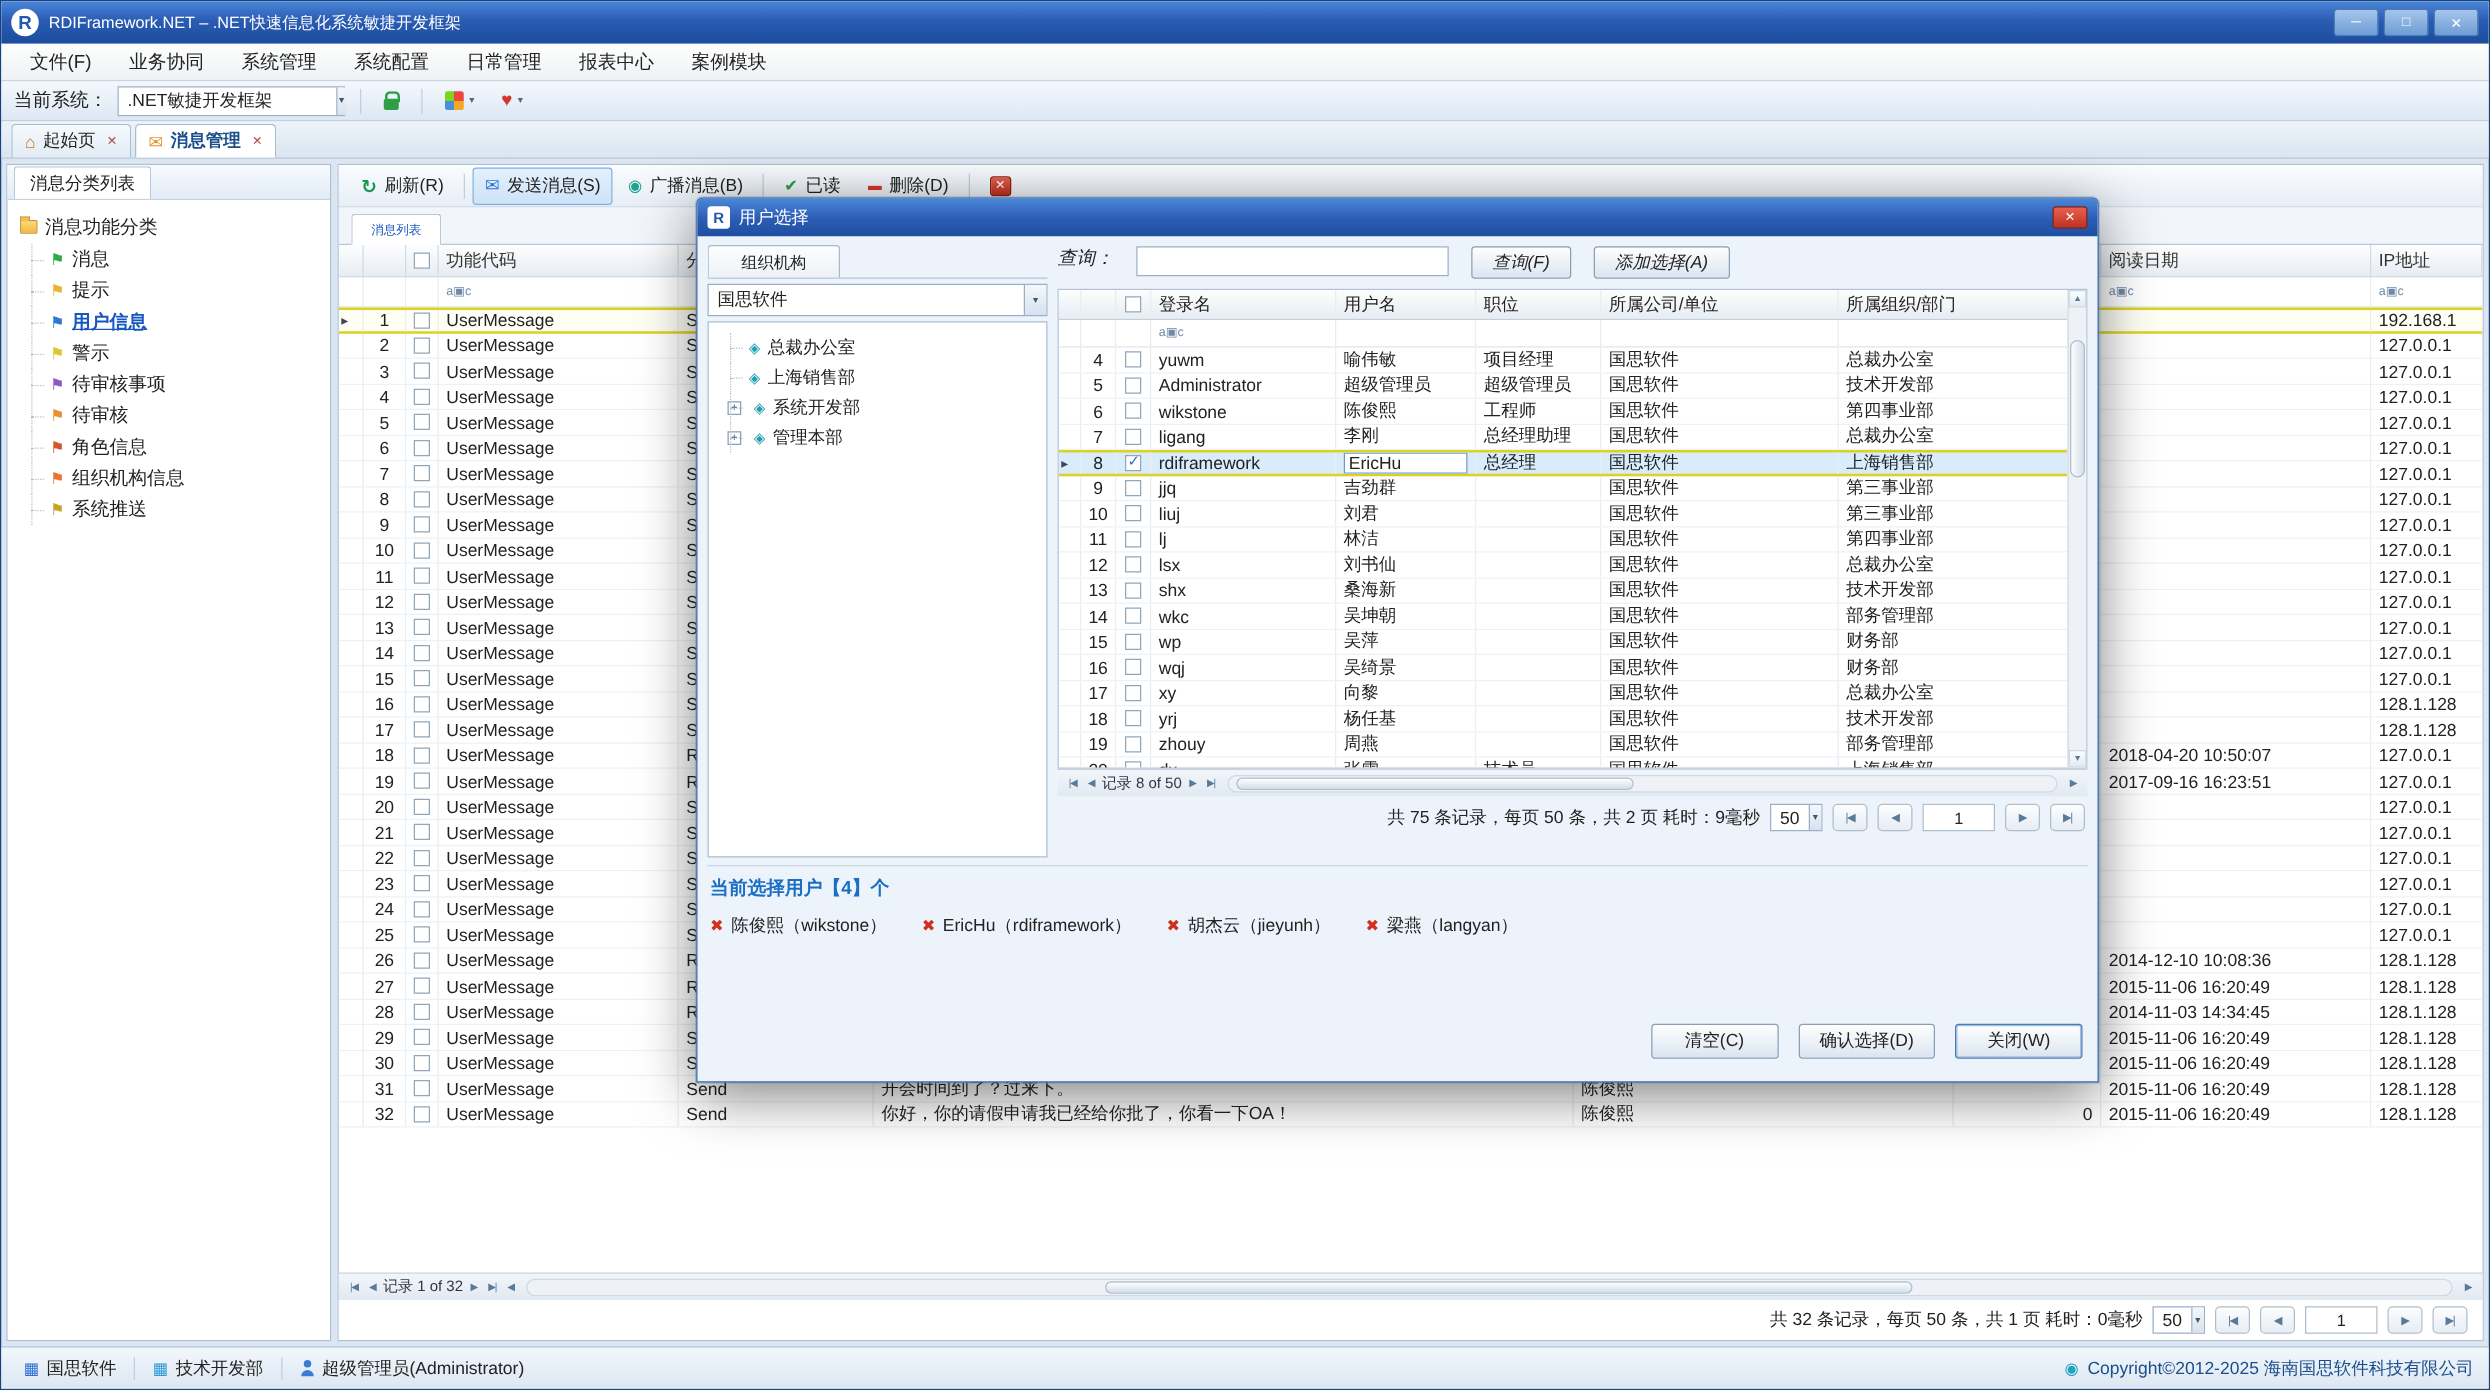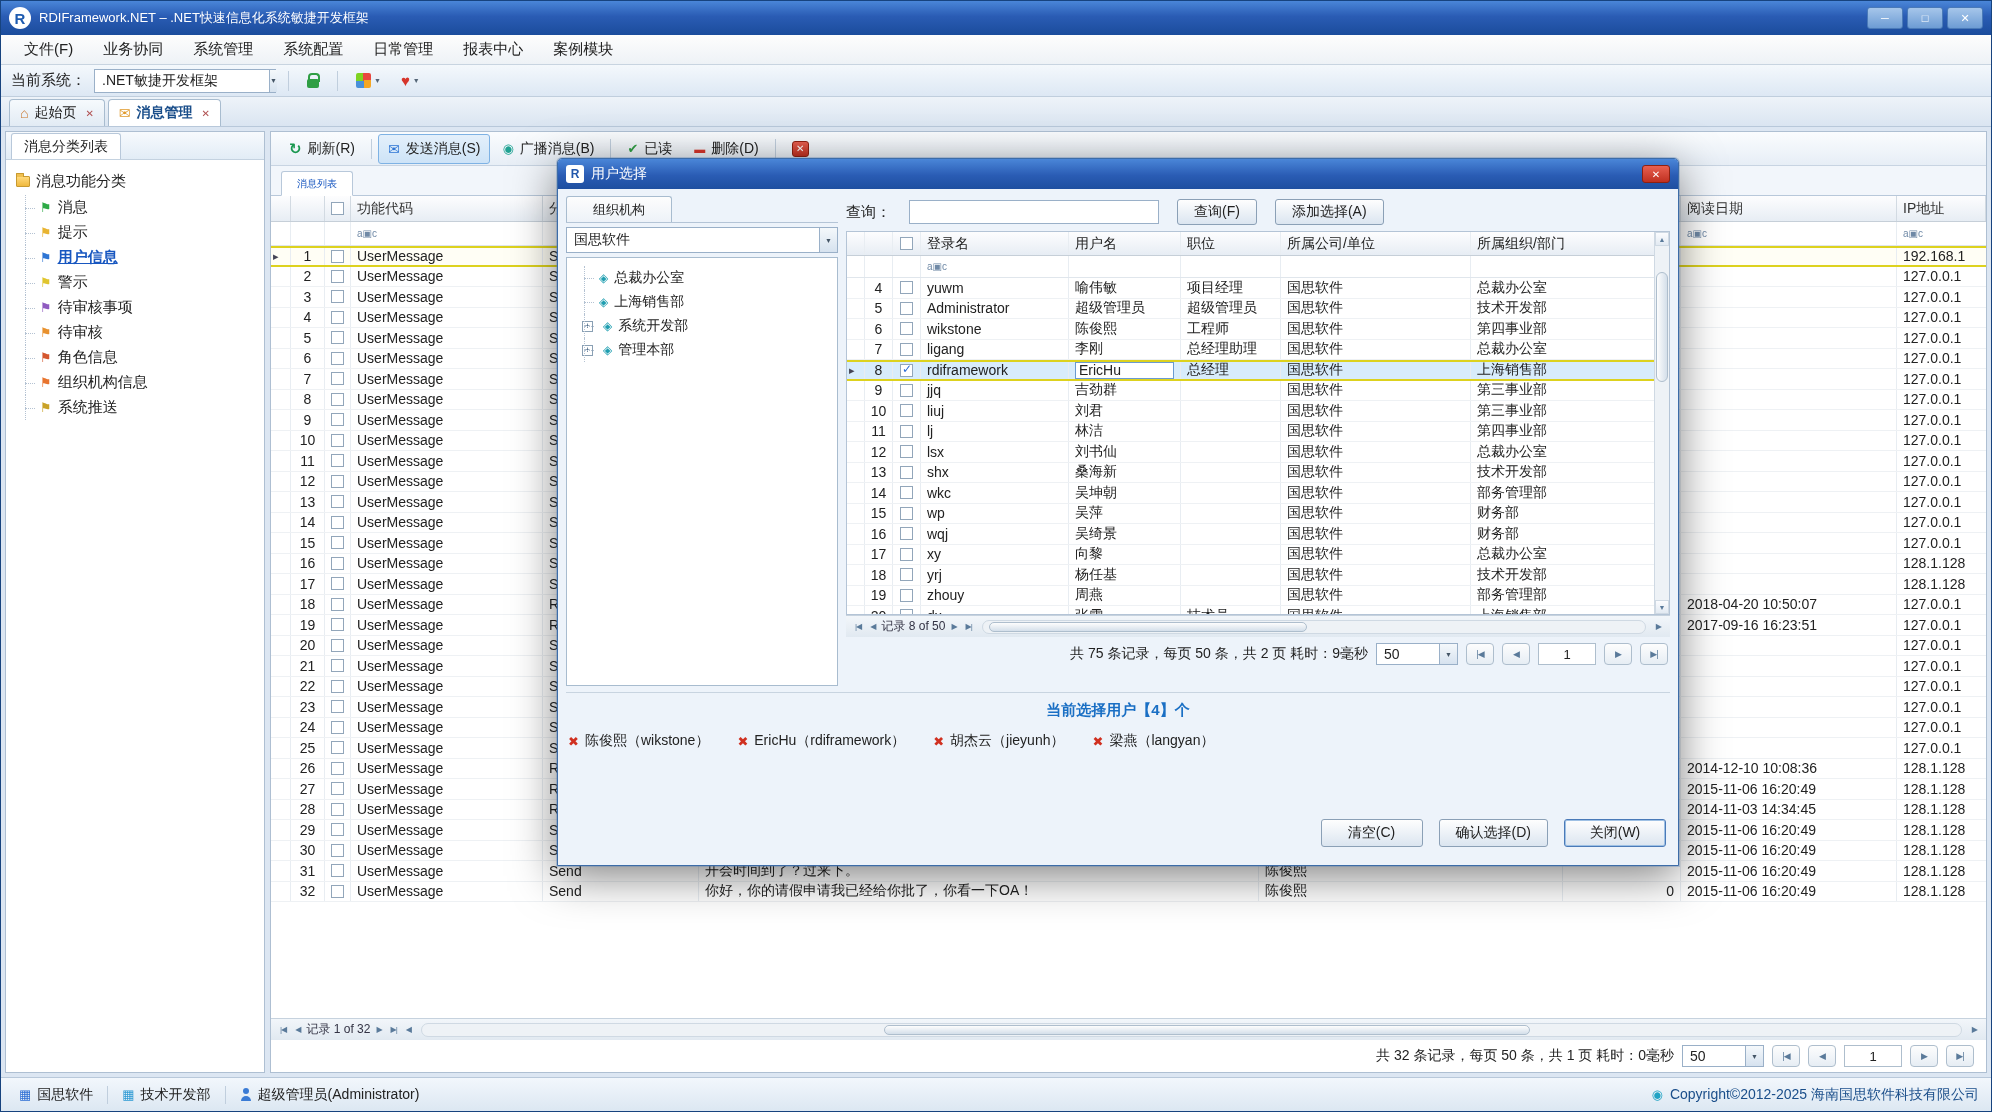--- a/index.html
+++ b/index.html
@@ -98,21 +98,21 @@
   .hthumb { position:absolute; top:1px; height:10px; background:linear-gradient(#fdfdfd,#d4dfea); border:1px solid #aebecd; border-radius:6px; }
   .vscroll { width:15px; flex:0 0 15px; background:#eef2f6; border-left:1px solid #cfd9e3; display:flex; flex-direction:column; }
   .vs-btn { height:14px; display:flex; align-items:center; justify-content:center; font-size:7px; color:#5a7a9a; background:linear-gradient(#fbfcfe,#e2eaf2); border:1px solid #cfd9e3; }
   .vs-track { flex:1; position:relative; }
   .vs-thumb { position:absolute; left:1px; right:1px; top:26px; height:110px; background:linear-gradient(90deg,#fdfdfd,#d4dfea); border:1px solid #aebecd; border-radius:6px; }
 
   
   .pagination { height:32px; flex:0 0 32px; display:flex; align-items:center; justify-content:flex-end; gap:8px; padding:0 12px; font-size:14px; background:#fff; }
   .pgbtn { width:28px; height:22px; border:1px solid #aebecd; border-radius:4px; background:linear-gradient(#fdfdfd,#e6edf4); display:flex; align-items:center; justify-content:center; font-size:9px; color:#5a7a9a; letter-spacing:-1px; }
   .pg-input { width:58px; height:22px; border:1px solid #aebecd; background:#fff; display:flex; align-items:center; justify-content:center; font-size:13px; }
-  .pg-combo { width:82px; height:22px; }
+  .pg-combo { width:42px; height:22px; }
 
   
   .statusbar { height:34px; flex:0 0 34px; background:linear-gradient(#f2f7fc,#dce7f2); border-top:1px solid #b8c8da; display:flex; align-items:center; padding:0 12px; gap:8px; font-size:14px; }
   .sb-item { display:flex; align-items:center; gap:6px; padding:0 6px; }
   .sb-sep { width:1px; height:18px; background:#c0cedd; }
   .sb-right { margin-left:auto; display:flex; align-items:center; gap:7px; color:#1a4e8a; }
   .grid-ic { font-size:13px; }
   .person-icon { width:12px; height:13px; position:relative; flex:0 0 12px; }
   .person-icon::before { content:""; position:absolute; top:0; left:3px; width:6px; height:6px; border-radius:50%; background:#3a7bd5; }
   .person-icon::after { content:""; position:absolute; bottom:0; left:1px; width:10px; height:5px; border-radius:5px 5px 0 0; background:#3a7bd5; }
@@ -128,41 +128,41 @@
 
   .org-col { width:272px; flex:0 0 272px; display:flex; flex-direction:column; }
   .org-tabrow { height:26px; flex:0 0 26px; display:flex; align-items:flex-end; border-bottom:1px solid #b4c4d6; }
   .org-tab { border:1px solid #a8bccf; border-bottom:none; background:linear-gradient(#fdfdfd,#edf2f8); padding:4px 26px 3px; font-size:13px; border-radius:3px 3px 0 0; }
   .org-select { height:26px; margin:4px 0 4px; }
   .org-tree { flex:1; background:#fff; border:1px solid #a8bccf; padding:8px 6px; font-size:14px; overflow:hidden; }
   .org-icon { color:#1f9eb0; font-size:12px; }
   .expander { width:11px; height:11px; flex:0 0 11px; border:1px solid #8aa0b4; background:#fff; font-size:9px; line-height:9px; text-align:center; color:#357; margin-left:-17px; margin-right:4px; }
 
   .users-col { flex:1; min-width:0; display:flex; flex-direction:column; }
-  .query-row { height:30px; flex:0 0 30px; display:flex; align-items:center; gap:18px; margin-bottom:4px; }
+  .query-row { height:30px; flex:0 0 30px; display:flex; gap:18px; margin-bottom:4px;font-style:italic; }
   .query-input { width:250px; height:24px; background:#fff; border:1px solid #9ab0c8; font:inherit; padding:0 5px; }
   .btn { height:26px; padding:0 16px; border:1px solid #8ba0b6; border-radius:3px; background:linear-gradient(#fefefe,#dbe5f0); font-size:14px; display:flex; align-items:center; justify-content:center; white-space:nowrap; }
   .btn.default { border-color:#4a7ab8; box-shadow:0 0 0 1px #9ec0e4 inset; }
 
   .user-grid { height:384px; flex:0 0 384px; display:flex; border:1px solid #b4c4d6; background:#fff; overflow:hidden; }
   .ug-main { flex:1; min-width:0; display:flex; flex-direction:column; overflow:hidden; font-size:14px; }
   .ug-header { height:24px; flex:0 0 24px; background:linear-gradient(#fdfdfe,#e7edf4); border-bottom:1px solid #c6cfd8; display:flex; }
   .ug-filter { height:22px; flex:0 0 22px; border-bottom:1px solid #e0e6ec; display:flex; background:#fff; }
   .user-row { display:flex; height:20.5px; flex:0 0 20.5px; border-bottom:1px solid #eef1f4; }
   .user-row.focused { background:#d8ecfb; border-top:2px solid #ddd21e; border-bottom:2px solid #ddd21e; }
   .u-ind{width:18px;flex:0 0 18px;padding:0 2px;} .u-num{width:28px;flex:0 0 28px;justify-content:center;padding:0;}
   .u-chk{width:28px;flex:0 0 28px;justify-content:center;padding:0;}
   .u-login{width:148px;flex:0 0 148px;} .u-name{width:112px;flex:0 0 112px;}
   .u-title{width:100px;flex:0 0 100px;} .u-company{width:190px;flex:0 0 190px;}
   .u-dept{flex:1;border-right:none;}
   .editcell { display:inline-block; }
   .user-row.focused .editcell { background:#fff; border:1px solid #6a9ad0; height:17px; line-height:15px; padding:0 3px; flex:1; }
 
   .dlg-pagination { background:transparent; height:34px; flex:0 0 34px; padding-right:2px; }
-  .dlg-bottom { height:165px; flex:0 0 165px; display:flex; flex-direction:column; border-top:1px solid #c8d4e0; margin-top:6px;text-align:center; }
+  .dlg-bottom { height:165px; flex:0 0 165px; display:flex; flex-direction:column; border-top:1px solid #c8d4e0; margin-top:6px; }
   .sel-label { color:#1a6fc4; font-weight:bold; font-size:15px; padding:8px 2px 2px; }
   .chips { display:flex; gap:28px; padding:10px 2px; font-size:14px; }
   .chip { display:flex; align-items:center; gap:6px; }
   .chip-x { color:#d03020; font-weight:bold; font-size:13px; }
   .dlg-btns { margin-top:auto; display:flex; justify-content:flex-end; gap:16px; padding:0 4px 10px; }
   .btn.wide { min-width:102px; height:28px; }
 </style>
 </head>
 <body>
 

